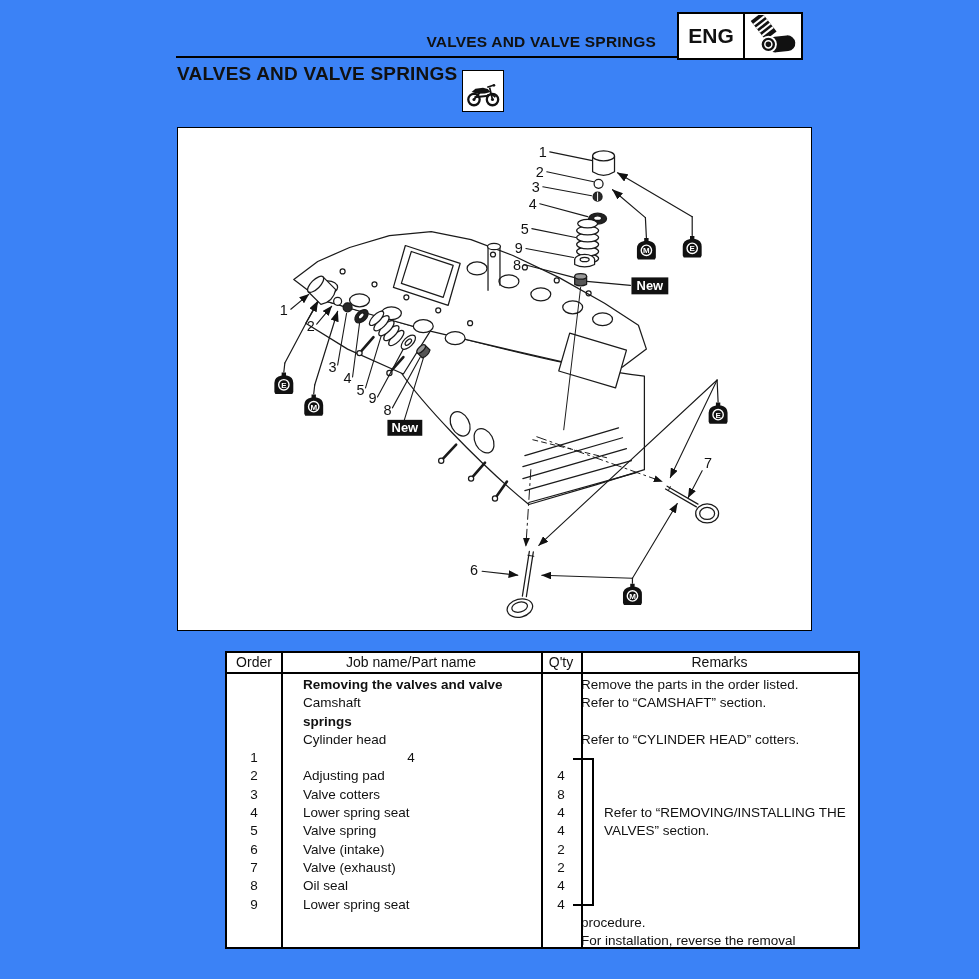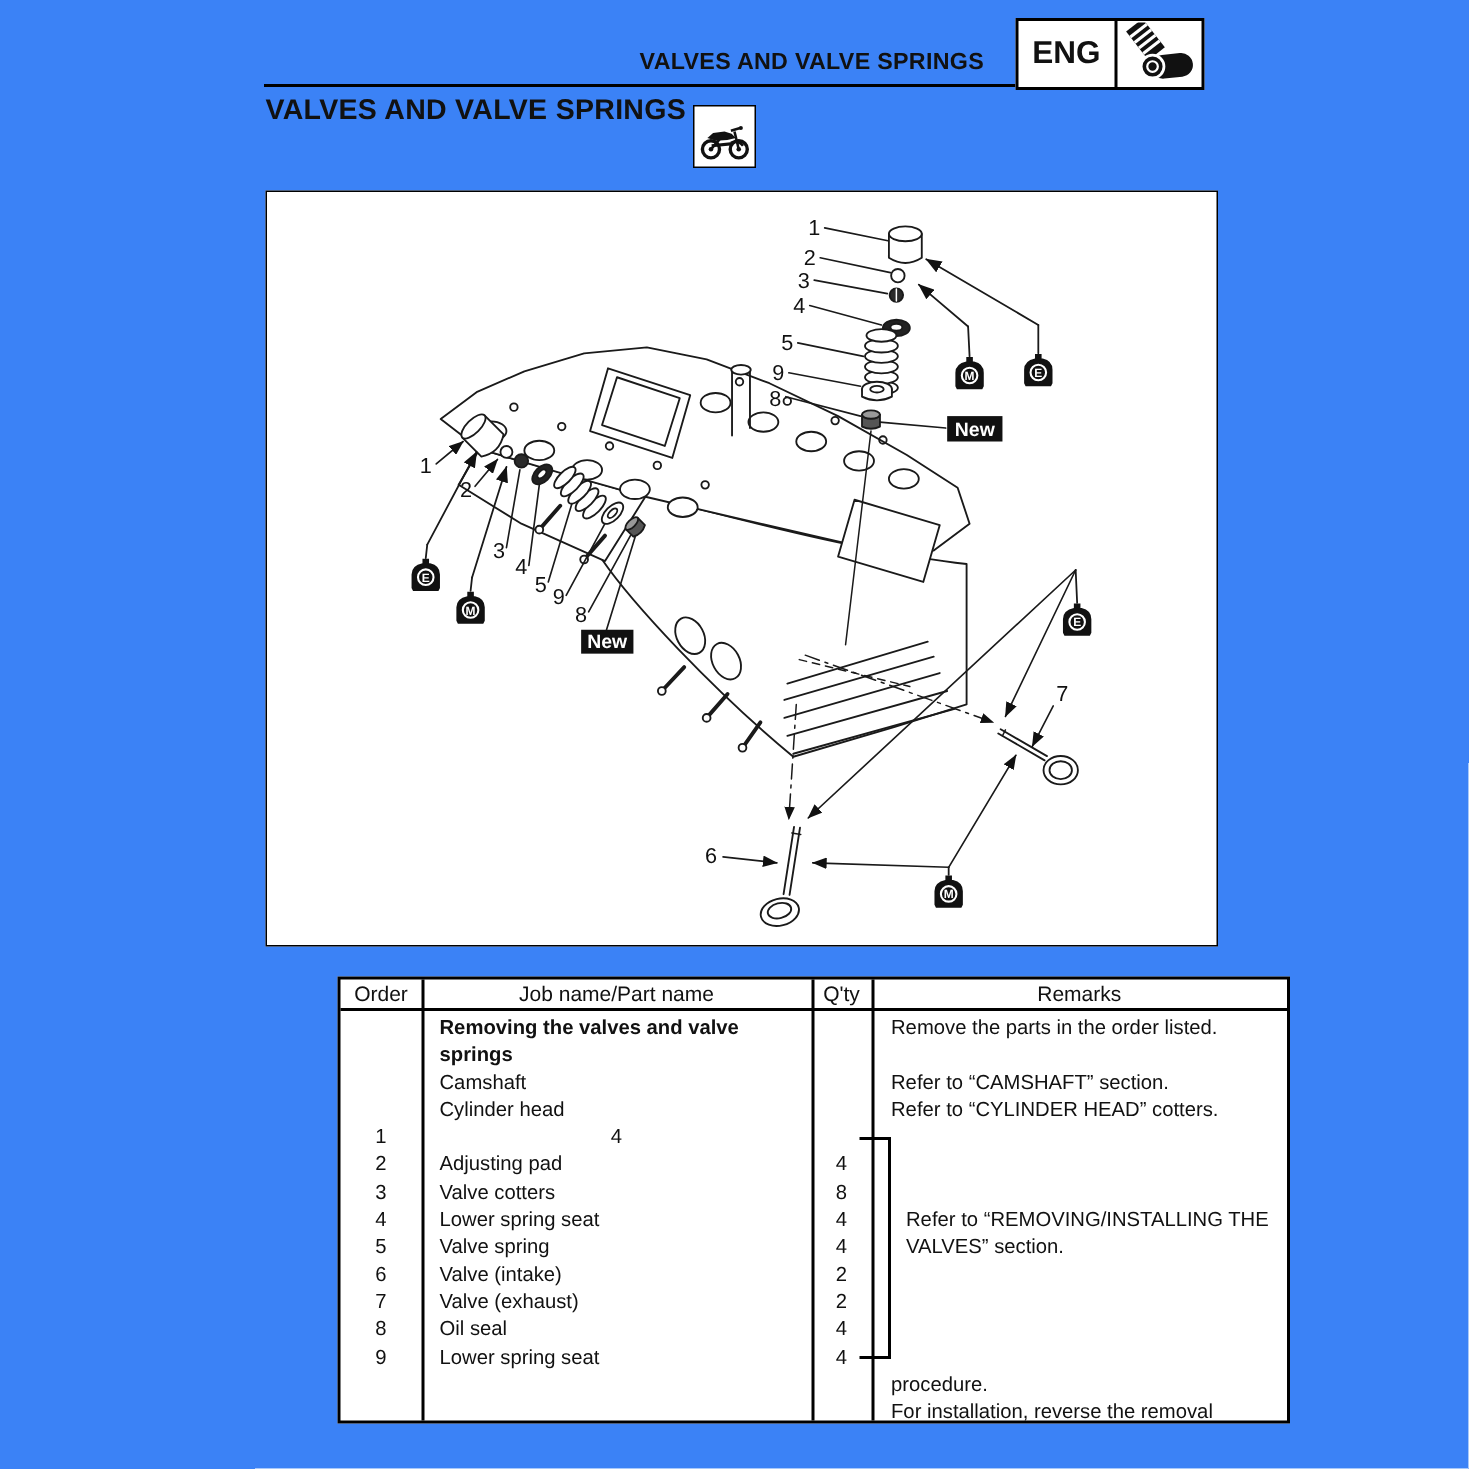--- a/index.html
+++ b/index.html
@@ -21,22 +21,22 @@
   svg text.newtxt{font-family:"Liberation Sans","DejaVu Sans",sans-serif;font-size:13px;font-weight:bold;fill:#fff;}
   svg text.cantxt{font-family:"Liberation Sans","DejaVu Sans",sans-serif;font-size:8px;font-weight:bold;fill:#fff;}
   
   .parts-table{top:651px;left:177px;width:635px;height:298px;border:2px solid #000;box-sizing:border-box;background:#fff;font-size:13.5px;margin-left:48px;}
   .thead{display:grid;grid-template-columns:54px 260px 40px 1fr;height:19px;border-bottom:2.5px solid #000;box-sizing:content-box;}
   .th{display:flex;align-items:center;justify-content:center;font-size:14px;line-height:19px;}
   .tbody{position:relative;padding-top:2px;}
   .trow{display:grid;grid-template-columns:54px 260px 40px 1fr;height:18.3px;line-height:18.3px;}
   .tcell{white-space:nowrap;overflow:visible;}
   .cell-order,.cell-qty{text-align:center;}
-  .cell-name{padding-left:12px;}
-  .cell-remark{padding-left:13px;}
+  .cell-name{padding-left:22px;}
+  .cell-remark{padding-left:0;}
   .cell-remark.indent{padding-left:23px;}
   .bold{font-weight:bold;}
   .vline{position:absolute;top:0;bottom:0;width:1.5px;background:#000;}
   .bracket{position:absolute;background:#000;}
 </style>
 </head>
 <body>
 
 <div id="page">
 
@@ -355,29 +355,29 @@
     </div>
     <div class="tbody" id="tbody">
         <div class="trow">
           <div class="tcell cell-order"></div>
           <div class="tcell cell-name bold">Removing the valves and valve</div>
           <div class="tcell cell-qty"></div>
           <div class="tcell cell-remark">Remove the parts in the order listed.</div>
         </div>
         <div class="trow">
           <div class="tcell cell-order"></div>
+          <div class="tcell cell-name">Camshaft</div>
+          <div class="tcell cell-qty"></div>
+          <div class="tcell cell-remark">Refer to “CAMSHAFT” section.</div>
+        </div>
+        <div class="trow">
+          <div class="tcell cell-order"></div>
           <div class="tcell cell-name bold">springs</div>
           <div class="tcell cell-qty"></div>
           <div class="tcell cell-remark"></div>
-        </div>
-        <div class="trow">
-          <div class="tcell cell-order"></div>
-          <div class="tcell cell-name">Camshaft</div>
-          <div class="tcell cell-qty"></div>
-          <div class="tcell cell-remark">Refer to “CAMSHAFT” section.</div>
         </div>
         <div class="trow">
           <div class="tcell cell-order"></div>
           <div class="tcell cell-name">Cylinder head</div>
           <div class="tcell cell-qty"></div>
           <div class="tcell cell-remark">Refer to “CYLINDER HEAD” cotters.</div>
         </div>
         <div class="trow">
           <div class="tcell cell-order">1</div>
           <div class="tcell cell-qty">4</div>

